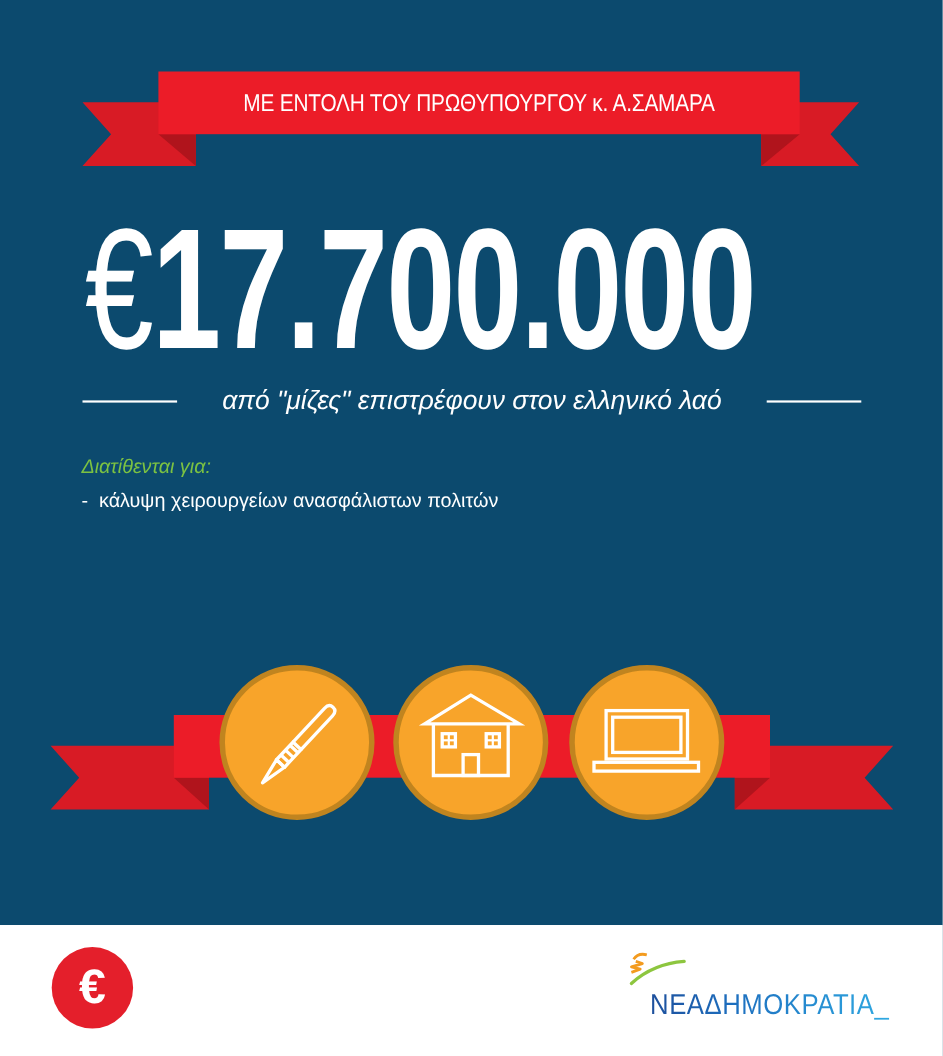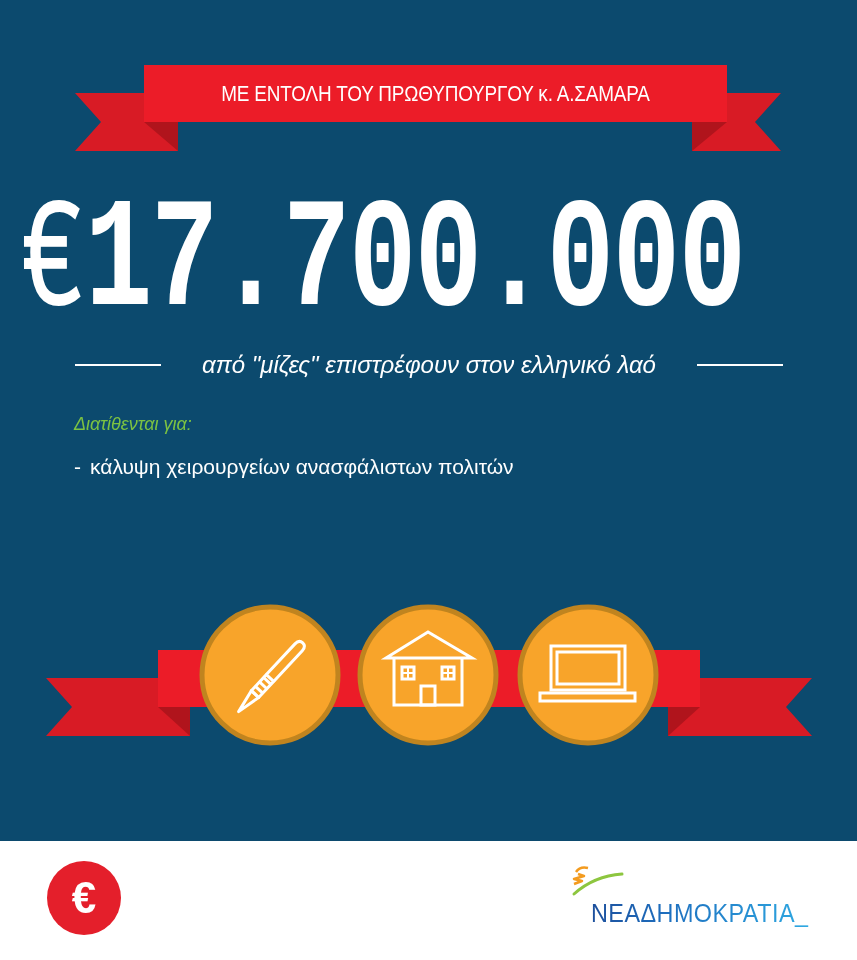--- a/index.html
+++ b/index.html
@@ -19,21 +19,21 @@
   svg.abs { position: absolute; left: 0; top: 0; }
   .banner-text {
     position: absolute; left: 144px; top: 65px; width: 583px; height: 57px;
     display: flex; align-items: center; justify-content: center;
     color: #ffffff; font-family: "Liberation Sans Narrow", "Liberation Sans", sans-serif;
     font-size: 22px; letter-spacing: -0.2px; transform: scaleX(0.86);
   }
   .amount {
     position: absolute; left: 0; top: 188px; width: 764px; height: 150px;
     display: flex; align-items: center; justify-content: center;
-    color: #ffffff; white-space: nowrap; font-family: Liberation Mono, monospace;
+    color: #ffffff; white-space: nowrap;
   }
   .amount .inner {
     display: inline-block; transform: scaleX(0.72); transform-origin: center;
     font-size: 156px; line-height: 150px; letter-spacing: -2px;
   }
   .amount .euro { font-weight: 400; }
   .amount .num { font-weight: 700; }
   .subtitle-row {
     position: absolute; left: 75px; top: 348px; width: 708px; height: 34px;
     display: flex; align-items: center;
@@ -41,24 +41,24 @@
   .subtitle-row .rule { flex: 0 0 86px; height: 2px; background: #ffffff; }
   .subtitle-row .sub {
     flex: 1; text-align: center; color: #ffffff; font-style: italic;
     font-size: 24px; white-space: nowrap;
   }
   .uses {
     position: absolute; left: 74px; top: 414px; width: 740px;
     color: #ffffff;
   }
   .uses .heading {
-    color: #7cc242; font-style: italic; font-size: 18px; margin-bottom: 18px;
+    color: #7cc242; font-style: italic; font-size: 18px; margin-bottom: 6px;
   }
   .uses .item {
-    font-size: 21px; line-height: 28px; padding-left: 16px; text-indent: -16px;
+    font-size: 18px; line-height: 28px; padding-left: 16px; text-indent: -16px;
   }
   .uses .item .dash { display: inline-block; width: 16px; text-indent: 0; }
   .bottom-euro {
     position: absolute; left: 47px; top: 861px; width: 74px; height: 74px;
     border-radius: 50%; background: #e41f2b; color: #fff;
     display: flex; align-items: center; justify-content: center;
     font-size: 44px; font-weight: 700;
   }
   .logo {
     position: absolute; left: 560px; top: 860px; width: 260px; height: 70px; text-decoration: underline;

